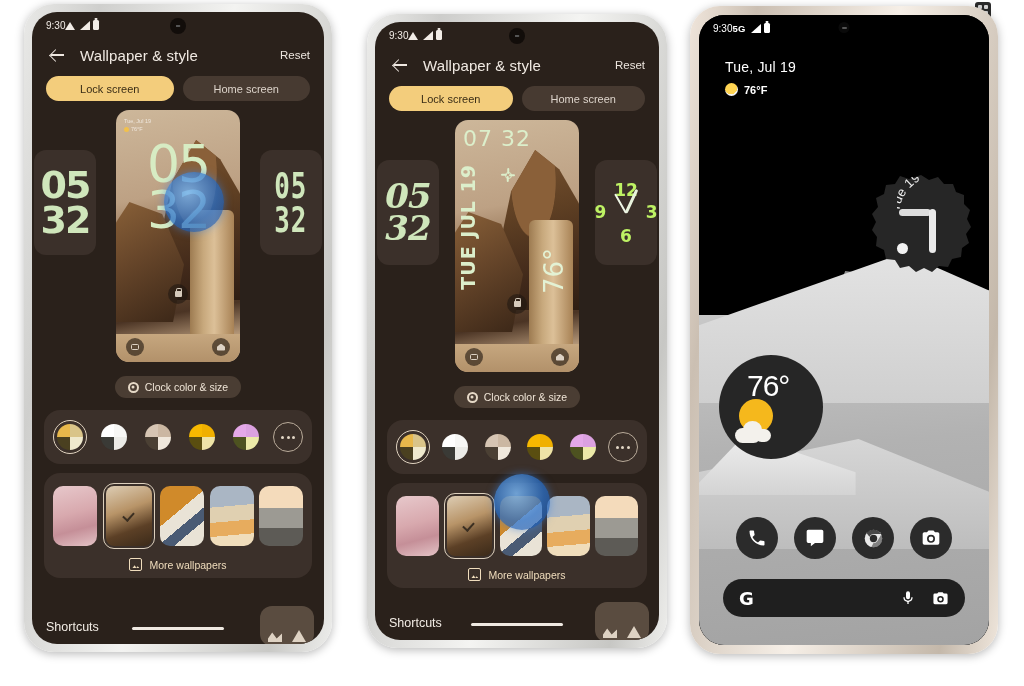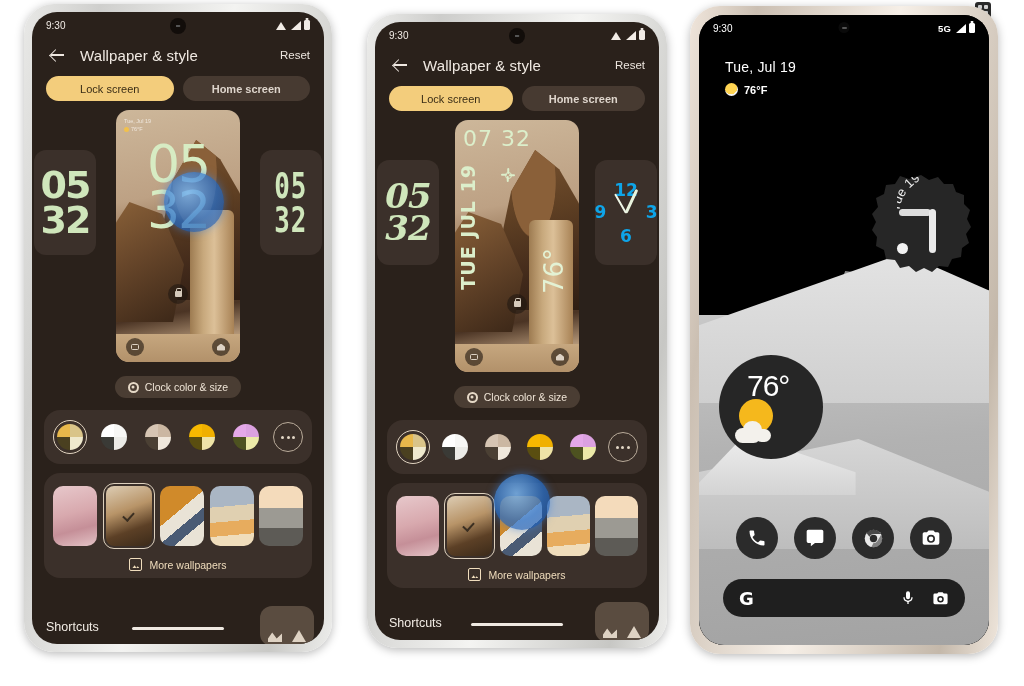--- a/index.html
+++ b/index.html
@@ -34,21 +34,21 @@
     border-radius: 25px; background: #2a211b; }
 
   #phone3 { left: 690px; top: 6px; width: 308px; height: 648px;
     background: linear-gradient(100deg,#f0e6dc 0%,#cbbfb2 16%,#f6efe7 50%,#c4b8aa 86%,#efe6dc 100%);
     box-shadow: 0 2px 10px rgba(0,0,0,.28); }
   #phone3 .screen { left: 9px; top: 9px; width: 290px; height: 630px;
     border-radius: 25px; background: #000; }
 
   
   .statusbar { position: relative; height: 26px; display: flex; align-items: center;
-    justify-content: space-between; padding: 3px 14px; color: #f2ece6; font-size: 10px; }
+    padding: 3px 14px; color: #f2ece6; font-size: 10px; }
   .statusbar.dark { color: #ffffff; }
   .sb-right { display: flex; align-items: center; gap: 3px; }
   .sb-5g { font-size: 9.5px; font-weight: 700; letter-spacing: .2px; margin-right: 1px; }
   .punchhole { position: absolute; left: 50%; top: 6px; transform: translateX(-50%);
     width: 16px; height: 16px; border-radius: 50%; background: #120d0a; }
   .punchhole.cam { width: 11px; height: 11px; background: #0a0a0a; top: 7px; }
   .punchhole i { position: absolute; left: 50%; top: 50%; transform: translate(-50%,-50%);
     width: 5px; height: 2px; border-radius: 1px;
     background: radial-gradient(circle at 30% 50%, #555 0 40%, transparent 41%),
                 radial-gradient(circle at 75% 50%, #555 0 40%, transparent 41%); }
@@ -73,41 +73,41 @@
     height: 1.6px; background: #efe8e1; }
   .back-arrow::after { content: ""; position: absolute; left: 5px; top: 7px; width: 8px; height: 8px;
     border-left: 1.6px solid #efe8e1; border-bottom: 1.6px solid #efe8e1;
     transform: rotate(45deg); }
   .apptitle { font-size: 15px; font-weight: 400; margin-left: 12px; letter-spacing: .1px; }
   .reset { margin-left: auto; font-size: 11.5px; color: #ece5de; cursor: pointer; }
 
   
   .tabs { display: flex; gap: 9px; padding: 8px 14px 0; }
   .tab { flex: 1; height: 25px; border-radius: 14px; display: flex; align-items: center;
-    justify-content: center; font-size: 11px; cursor: pointer; font-weight: bold; }
+    justify-content: center; font-size: 11px; cursor: pointer; }
   .tab.active { background: #f3cd7c; color: #3a2d16; font-weight: 500; }
   .tab.idle { background: #473a31; color: #ded5cc; }
 
   
   .carousel { position: relative; margin-top: 9px; height: 258px; }
   .cl-side { position: absolute; top: 40px; width: 62px; height: 105px;
     background: #3b302a; border-radius: 12px; overflow: hidden;
     display: flex; align-items: center; justify-content: center; }
   .cl-left { left: 2px; }
   .cl-right { right: 2px; }
   .digits { color: #cfe6bb; text-align: center; line-height: .92; }
   .st-bold { font-family: "DejaVu Sans", sans-serif; font-weight: 700; font-size: 38px;
     letter-spacing: -2px; }
   .st-narrow { font-family: "DejaVu Sans Mono", monospace; font-weight: 700; font-size: 36px;
     transform: scaleX(.72); letter-spacing: 1px; }
   .st-hand { font-family: "DejaVu Serif", serif; font-style: italic; font-weight: 700;
     font-size: 34px; letter-spacing: -1px; }
 
   
-  .analog { position: relative; width: 59px; height: 62px; color: #0ea5e9;
+  .analog { position: relative; width: 59px; height: 62px; color: #bef264;
     font-family: "DejaVu Sans", sans-serif; font-weight: 700; }
   .analog span { position: absolute; font-size: 17px; }
   .an12 { left: 50%; top: -2px; transform: translateX(-50%); }
   .an3  { right: -2px; top: 20px; }
   .an6  { left: 50%; bottom: -2px; transform: translateX(-50%); }
   .an9  { left: -2px; top: 20px; }
   .an-hand { position: absolute; left: 50%; top: 50%; width: 3px; height: 26px;
     background: #e8f3dd; border-radius: 2px; transform-origin: 50% 0;
     transform: translate(-50%,0) rotate(205deg); }
   .an-hand2 { position: absolute; left: 50%; top: 50%; width: 2px; height: 22px;

